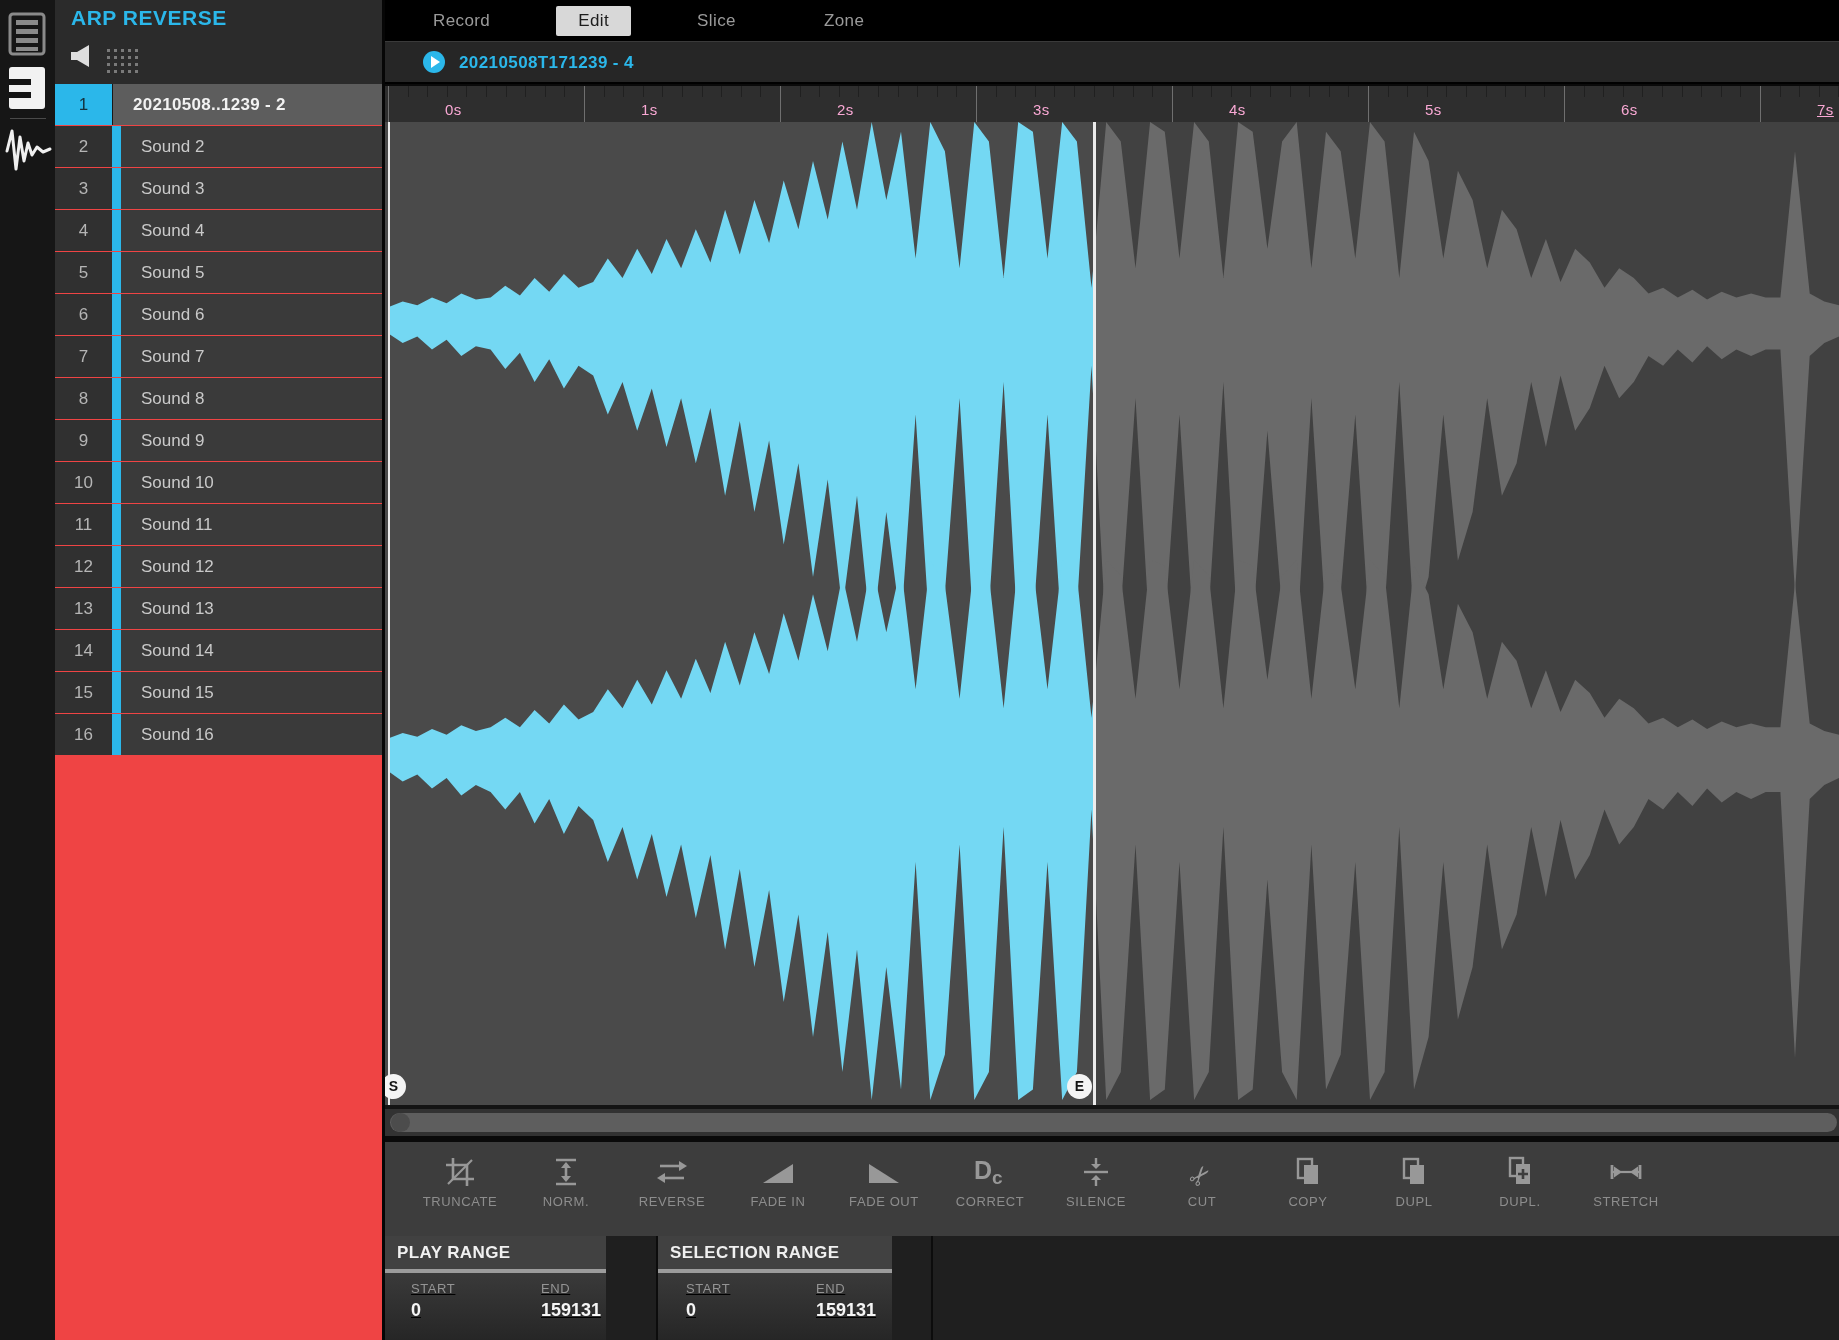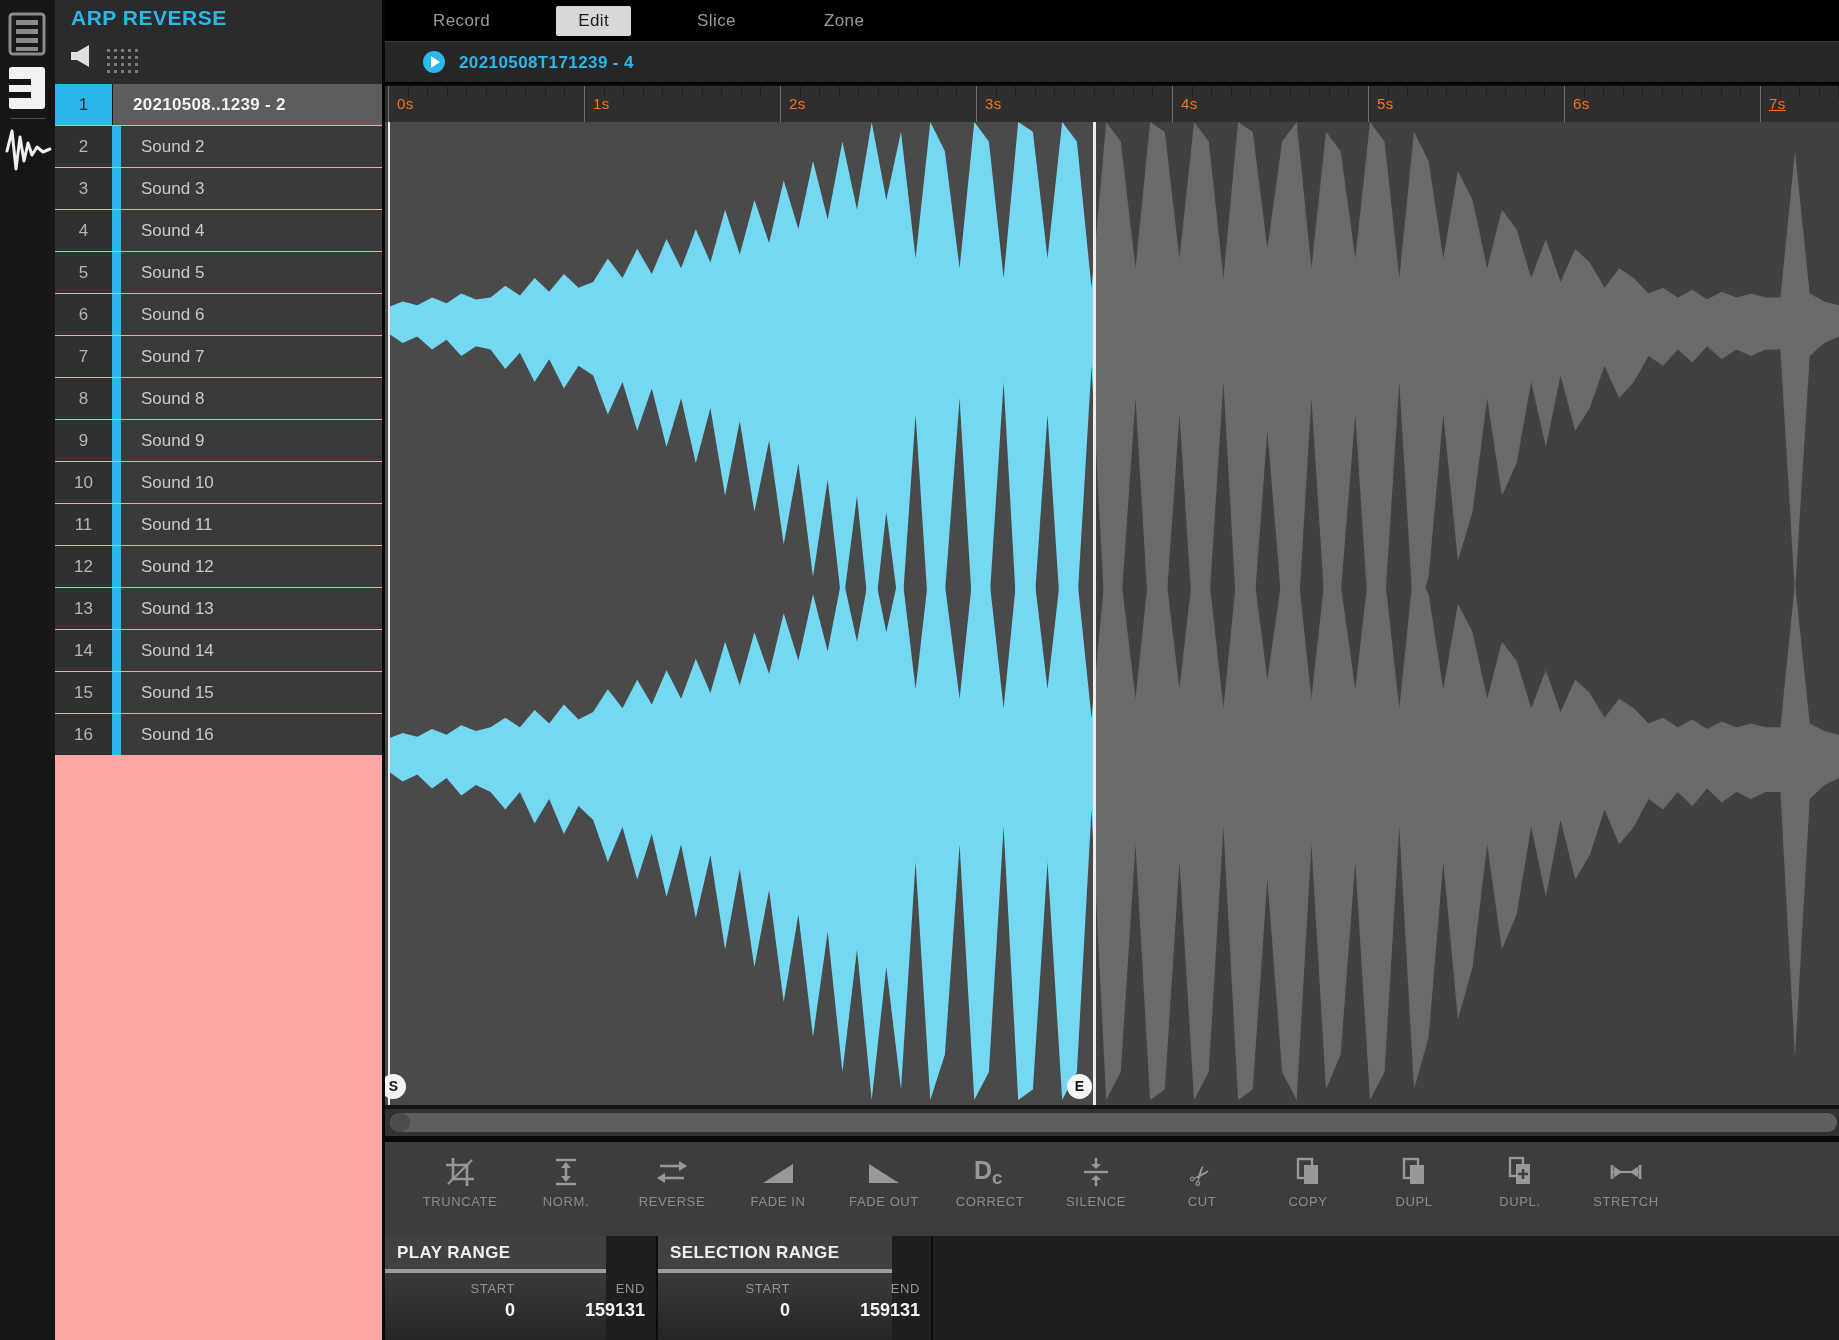--- a/index.html
+++ b/index.html
@@ -6,21 +6,21 @@
   body{width:1839px;height:1340px;position:relative;overflow:hidden;
        font-family:"Liberation Sans",sans-serif;-webkit-font-smoothing:antialiased;}
   .abs{position:absolute;}
 
   
   #rail{left:0;top:0;width:55px;height:1340px;background:#161616;border-right:2px solid #000;}
   .rail-btn{position:absolute;left:8px;width:40px;cursor:pointer;}
   #rail-divider{position:absolute;left:10px;top:118px;width:36px;height:1px;background:#4a4a4a;}
 
   
-  #sidebar{left:55px;top:0;width:330px;height:1340px;background:#fca5a5;border-right:3px solid #060606;box-sizing:border-box;}
+  #sidebar{left:55px;top:0;width:330px;height:1340px;background:#ef4444;border-right:3px solid #060606;box-sizing:border-box;}
   #sidebar-header{position:absolute;left:0;top:0;width:100%;height:84px;background:#2b2b2b;}
   #pad-title{position:absolute;left:16px;top:6px;font-size:21px;font-weight:bold;letter-spacing:0.5px;color:var(--accent,#2bb7ea);}
   #speaker-wrap{position:absolute;left:14px;top:44px;}
   #grid-wrap{position:absolute;left:50px;top:48px;}
   #sound-list{position:absolute;left:0;top:84px;width:100%;}
   .srow{position:relative;height:41px;margin-bottom:1px;background:#191919;}
   .srow .num{position:absolute;left:0;top:0;width:57px;height:41px;background:#303030;
       color:#b5b5b5;font-size:17px;line-height:41px;text-align:center;}
   .srow .bar{position:absolute;left:57px;top:0;width:9px;height:41px;background:var(--accent,#2bb7ea);}
   .srow .lbl{position:absolute;left:66px;top:0;right:0;height:41px;background:#3a3a3a;
@@ -40,21 +40,21 @@
       background:var(--accent,#2bb7ea);cursor:pointer;}
   #play-btn .tri{position:absolute;left:8px;top:5px;width:0;height:0;
       border-left:9px solid #fff;border-top:6px solid transparent;border-bottom:6px solid transparent;}
   #sample-name{position:absolute;left:74px;top:0;height:40px;line-height:42px;
       color:var(--accent,#2bb7ea);font-size:17px;font-weight:bold;letter-spacing:0.4px;}
 
   #ruler{position:absolute;left:0;top:84px;width:100%;height:38px;background:#2e2e2e;
       border-top:2px solid #0a0a0a;box-sizing:border-box;overflow:hidden;}
   .tick-minor{position:absolute;top:0;width:1px;height:11px;background:#202020;}
   .tick-major{position:absolute;top:0;width:1px;height:38px;background:#6f6f6f;}
-  .tick-label{position:absolute;top:9px;font-size:15px;color:#f97316;letter-spacing:0.5px;}
+  .tick-label{position:absolute;top:15px;font-size:15px;color:#f9a8d4;letter-spacing:0.5px;margin-left:48px;}
 
   #wave{position:absolute;left:0;top:122px;width:1454px;height:983px;overflow:hidden;cursor:crosshair;}
   #wave-bg-sel{position:absolute;left:0;top:0;width:709px;height:983px;background:#4a4a4a;}
   #wave-bg-rest{position:absolute;left:709px;top:0;width:745px;height:983px;background:#414141;}
   #wave-svg{position:absolute;left:0;top:0;}
   .marker-line{position:absolute;top:0;height:983px;background:#ececec;}
   .marker-badge{position:absolute;bottom:6px;width:25px;height:25px;border-radius:50%;background:#f4f4f4;
       color:#141414;font-size:14px;font-weight:bold;text-align:center;line-height:25px;cursor:ew-resize;}
 
   #wave-bottom{position:absolute;left:0;top:1105px;width:100%;height:4px;background:#141414;}
@@ -67,21 +67,21 @@
   .tool{position:absolute;top:10px;width:104px;text-align:center;cursor:pointer;}
   .tool .ic{height:40px;display:flex;align-items:center;justify-content:center;}
   .tool .tl{margin-top:2px;font-size:13px;color:#8d8d8d;letter-spacing:0.6px;}
 
   #panels{position:absolute;left:0;top:1236px;width:100%;height:104px;background:#1f1f1f;}
   .panel{position:absolute;top:0;height:104px;background:#2d2d2d;}
   .panel .phead{height:33px;line-height:34px;background:#414141;color:#f0f0f0;
       font-size:17px;font-weight:bold;letter-spacing:0.4px;padding-left:12px;}
   .panel .pline{height:4px;background:#9c9c9c;}
   .panel .pbody{position:relative;height:67px;background:linear-gradient(#3a3a3a,#262626);}
-  .pfield{position:absolute;top:8px;width:104px;text-align:right;}
+  .pfield{position:absolute;top:8px;width:104px;text-decoration:underline;}
   .pfield .flabel{font-size:13px;color:#949494;letter-spacing:0.6px;}
   .pfield .fvalue{margin-top:4px;font-size:18px;font-weight:bold;color:#f5f5f5;cursor:ns-resize;}
   #panel-divider1{position:absolute;left:271px;top:0;width:2px;height:104px;background:#0c0c0c;}
   #panel-divider2{position:absolute;left:546px;top:0;width:2px;height:104px;background:#0c0c0c;}
 </style>
 </head>
 <body>
 
 <div id="rail" class="abs">
   <div class="rail-btn" style="top:12px;height:44px;">

